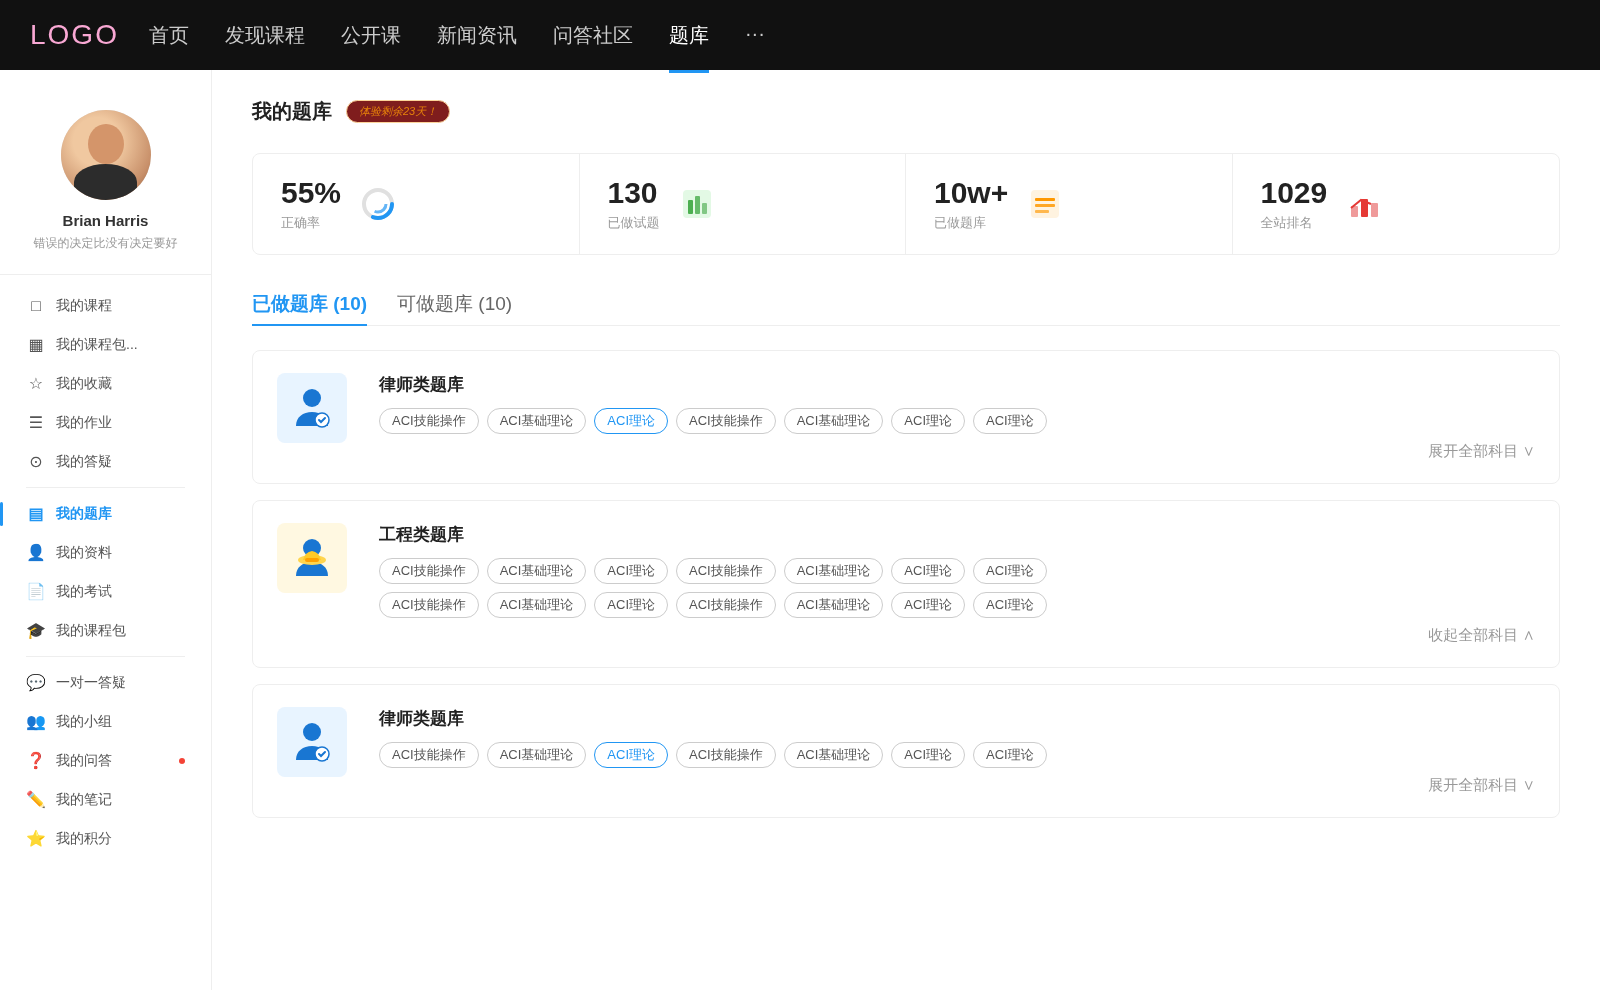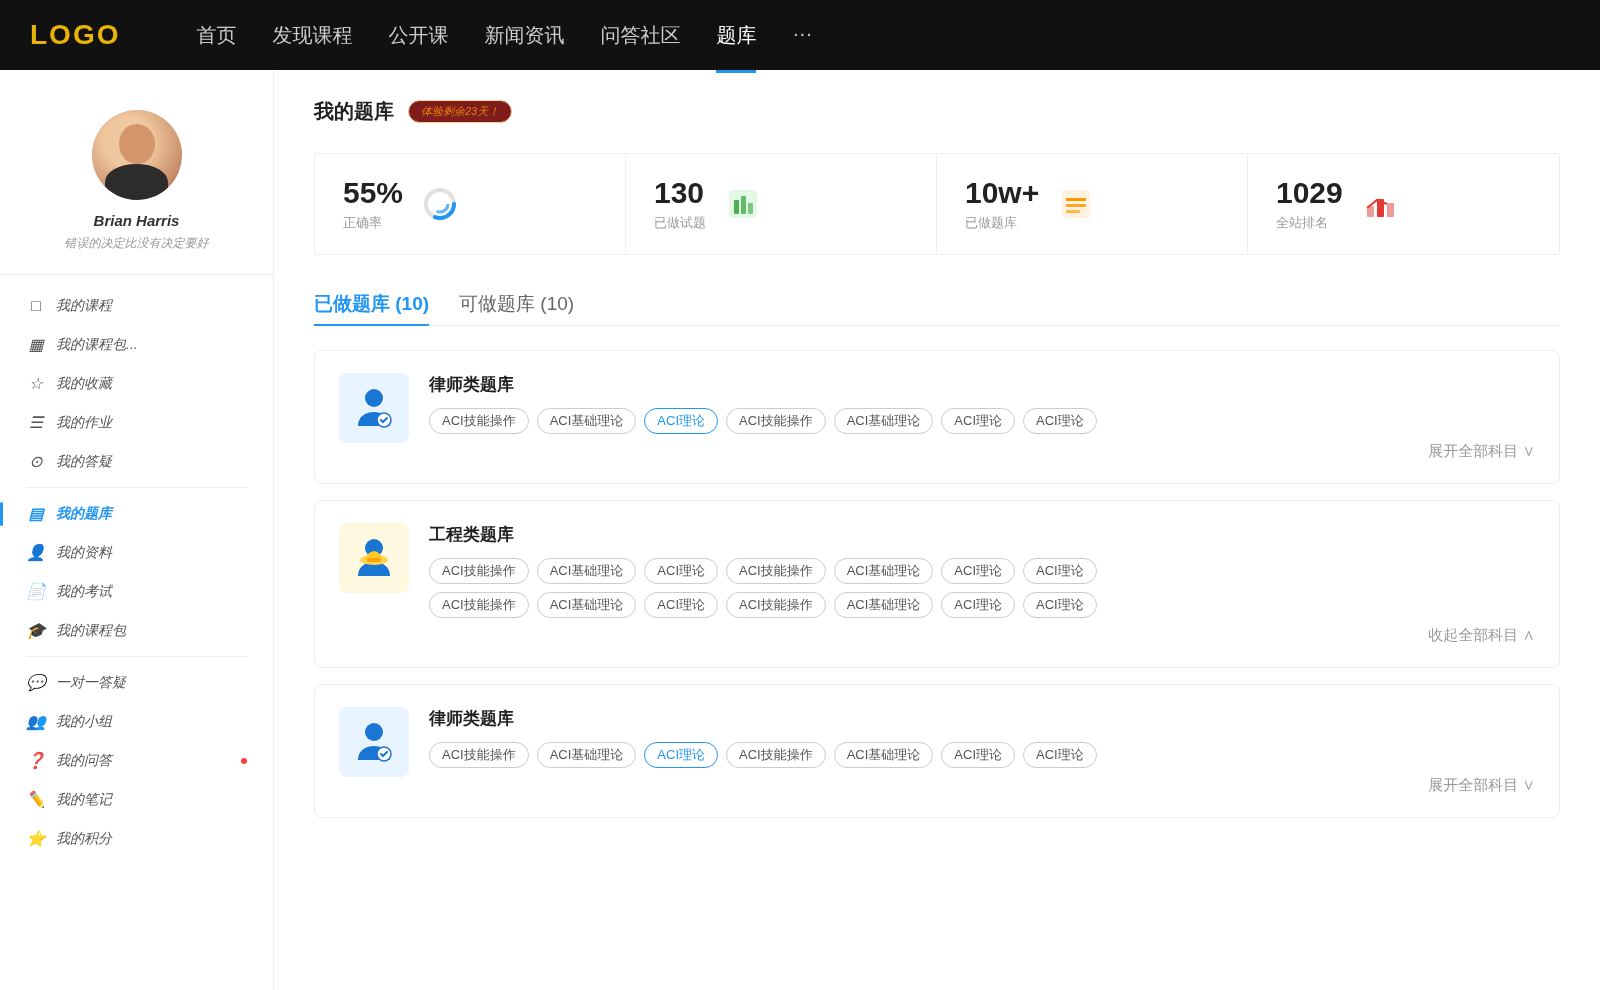--- a/index.html
+++ b/index.html
@@ -8,25 +8,25 @@
     
     .navbar {
       background: #111;
       height: 70px;
       display: flex;
       align-items: center;
       padding: 0 30px;
       position: relative;
     }
     .navbar-logo {
-      color: #eab308;
+      color: #f9a8d4;
       font-size: 28px;
-      font-weight: bold;
+      font-weight: normal;
       letter-spacing: 2px;
-      margin-right: 76px;
+      margin-right: 30px;
       flex-shrink: 0;
     }
     .navbar-menu {
       display: flex;
       gap: 36px;
       flex: 1;
     }
     .navbar-menu-item {
       color: #ccc;
       font-size: 20px;
@@ -79,26 +79,25 @@
 
     
     .page-container {
       display: flex;
       min-height: calc(100vh - 70px);
       background: #f0f0f0;
     }
 
     
     .sidebar {
-      width: 274px;
+      width: 212px;
       background: #fff;
       flex-shrink: 0;
       padding-top: 20px;
       border-right: 1px solid #eee;
-      font-style: italic;
     }
     .sidebar-profile {
       display: flex;
       flex-direction: column;
       align-items: center;
       padding: 20px 20px 10px;
     }
     .sidebar-avatar {
       width: 90px; height: 90px;
       border-radius: 50%;
@@ -216,21 +215,21 @@
       font-size: 11px;
       font-style: italic;
     }
 
     
     .stats-row {
       display: grid;
       grid-template-columns: repeat(4, 1fr);
       gap: 0;
       border: 1px solid #eee;
-      border-radius: 2px;
+      border-radius: 8px;
       margin-bottom: 28px;
       overflow: hidden;
     }
     .stat-card {
       padding: 22px 28px;
       display: flex;
       align-items: center;
       gap: 16px;
       border-right: 1px solid #eee;
     }
@@ -283,21 +282,21 @@
     }
 
     
     .qbank-list {}
     .qbank-card {
       border: 1px solid #eee;
       border-radius: 8px;
       padding: 22px 24px;
       margin-bottom: 16px;
       display: flex;
-      gap: 20px;
+      gap: 32px;
       align-items: flex-start;
     }
     .qbank-icon-wrap {
       width: 70px; height: 70px;
       background: #e8f4ff;
       border-radius: 8px;
       display: flex;
       align-items: center;
       justify-content: center;
       flex-shrink: 0;

